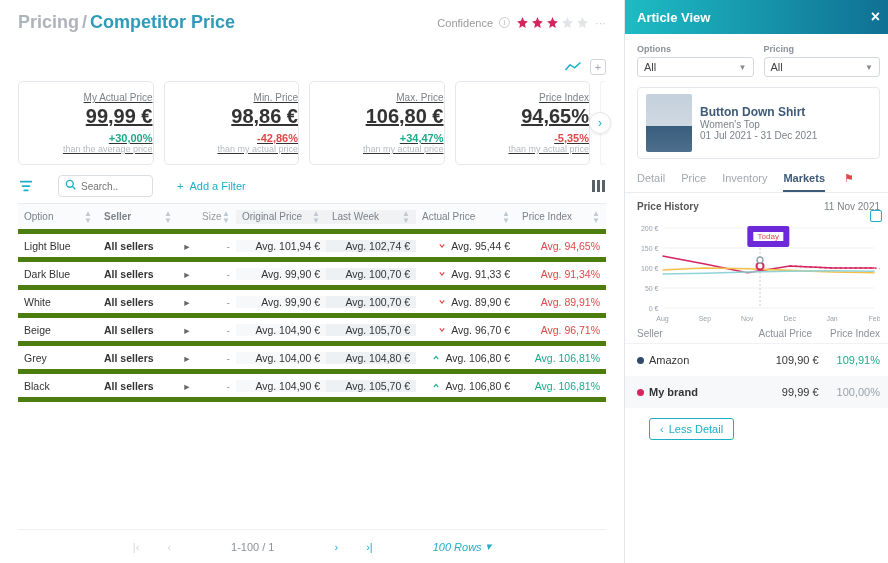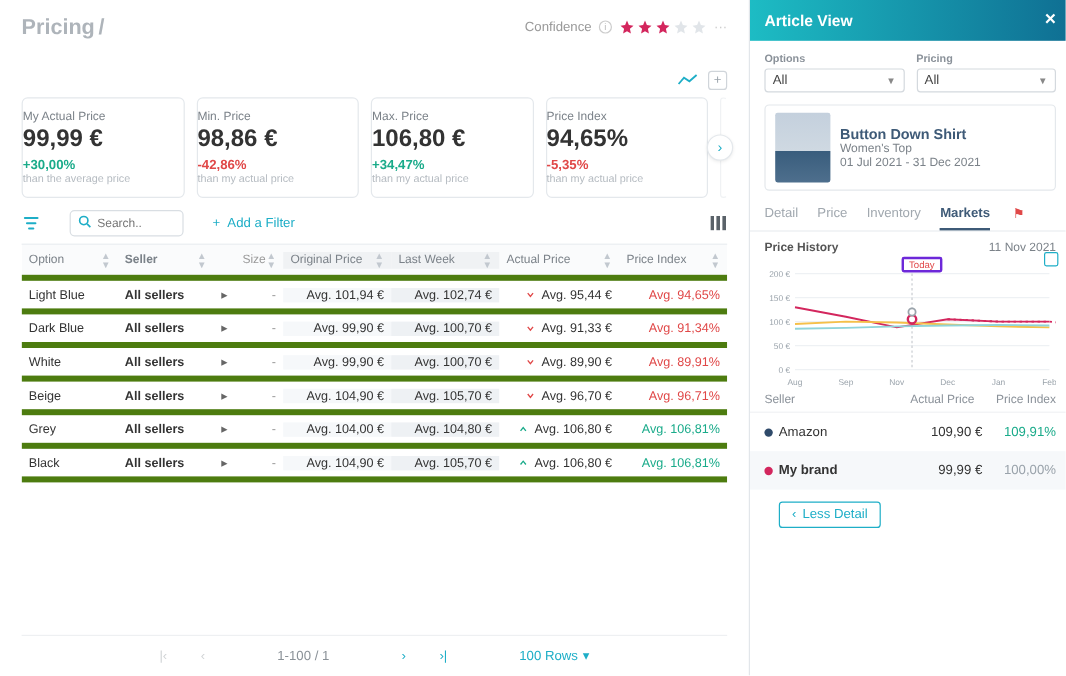--- a/index.html
+++ b/index.html
@@ -13,21 +13,21 @@
   .stars { display: flex; gap: 2px; align-items: center; }
   .star { width: 13px; height: 13px; }
   .star svg { width: 100%; height: 100%; display: block; }
   .grow { flex: 1; }
   .row { display: flex; align-items: center; }
   .hdrrow { justify-content: space-between; margin-bottom: 26px; }
   .chartrow { justify-content: flex-end; gap: 8px; margin-bottom: 6px; }
   .ic-chart { color: #1eaec7; width: 18px; height: 12px; }
   .ic-plus { width: 16px; height: 16px; border: 1px solid #d0d5da; border-radius: 3px; display: flex; align-items: center; justify-content: center; color: #9aa3ab; font-size: 11px; cursor: pointer; }
   .cards { display: flex; gap: 10px; position: relative; margin-bottom: 10px; }
-  .card { flex: 1; border: 1px solid #e4e8ec; border-radius: 5px; padding: 10px 0 10px 0; text-align: left; min-width: 0; }
+  .card { flex: 1; border: 1px solid #e4e8ec; border-radius: 5px; padding: 10px 0 10px 0; text-align: right; min-width: 0; text-decoration: underline; }
   .card.last { opacity: 0.55; border-right-color: transparent; }
   .c-title { font-size: 10px; color: #7b8289; margin-bottom: 2px; }
   .c-val { font-size: 20px; font-weight: 700; color: #333; margin-bottom: 4px; }
   .c-pct { font-size: 11px; font-weight: 600; }
   .pos { color: #1aab8a; }
   .neg { color: #e04848; }
   .c-sub { font-size: 9px; color: #b5bbc1; }
   .cards-nav { position: absolute; top: 50%; transform: translateY(-50%); right: -5px; width: 22px; height: 22px; border-radius: 50%; border: 1px solid #e4e8ec; background: #fff; display: flex; align-items: center; justify-content: center; color: #1eaec7; font-size: 12px; cursor: pointer; box-shadow: 0 1px 3px rgba(0,0,0,0.08);}
   .filters { display: flex; align-items: center; gap: 24px; margin-bottom: 6px; }
   .ic-btn { color: #1eaec7; width: 16px; height: 16px; display:flex; align-items:center; justify-content:center; cursor:pointer;}
@@ -48,21 +48,21 @@
   .c-or { width: 90px; text-align:right; background:#f6f8fa;}
   .c-lw { width: 90px; text-align:right; background:#eef1f4;}
   .c-ac { width: 100px; text-align:right; display:flex; align-items:center; justify-content:flex-end; gap:4px;}
   .c-pi { width: 90px; text-align:right; font-weight:500;}
   .arr { width:10px; height:10px;}
   .tblhd .c-or, .tblhd .c-lw { background:#f0f2f4;}
   .pager { display:flex; align-items:center; justify-content:center; gap:60px; padding:10px 0; font-size:11px; color:#8b9298; border-top:1px solid #eef0f2;}
   .pager .pg-nav { display:flex; gap:28px; align-items:center;}
   .pager .pg-nav span { cursor:pointer;}
   .pager .active { color:#1eaec7;}
-  .pager .rows { color:#1eaec7; display:flex; align-items:center; gap:4px; cursor:pointer;}
+  .pager .rows { color:#1eaec7; display:flex; align-items:center; gap:4px; cursor:pointer;font-style:italic;}
   
   .side-hd { background: linear-gradient(90deg,#1dbcc4,#0f6f93); color:#fff; display:flex; align-items:center; justify-content:space-between; padding:8px 12px; font-size:13px; font-weight:600;}
   .side-hd .close { cursor:pointer; font-size:16px;}
   .filters2 { display:flex; gap:10px; padding:10px 12px 6px 12px;}
   .sel-wrap { flex:1; display:flex; flex-direction:column; gap:3px;}
   .sel-wrap label { font-size:9px; color:#8a9199; font-weight:600;}
   .sel { border:1px solid #d4d9de; border-radius:3px; padding:3px 6px; font-size:11px; display:flex; justify-content:space-between; align-items:center; cursor:pointer; color:#444;}
   .product { margin:4px 12px 8px 12px; border:1px solid #e4e8ec; border-radius:4px; display:flex; gap:8px; padding:6px 8px; align-items:center;}
   .thumb { width:46px; height:58px; background: linear-gradient(180deg,#c4d0dd 0%,#cfd9e2 55%, #395d7d 55%, #4e6f8d 100%); border-radius:2px;}
   .pinfo { flex:1;}
@@ -71,39 +71,40 @@
   .p-date { font-size:10px; color:#7b8289;}
   .simbtn { margin:0 12px 8px 12px; background:#1fbfc9; color:#fff; border-radius:4px; text-align:center; padding:6px 0; font-size:11px; font-weight:600; cursor:pointer;}
   .tabs { display:flex; gap:16px; padding:0 12px; border-bottom:1px solid #e9edf0; font-size:11px;}
   .tab { padding:5px 0; color:#a1a8af; cursor:pointer; border-bottom:2px solid transparent;}
   .tab.active { color:#3e5a77; font-weight:600; border-bottom-color:#3e5a77;}
   .tab.flag { color:#e04848; padding-left:3px;}
   .hist-hd { display:flex; justify-content:space-between; padding:8px 12px 2px 12px; font-size:10px; color:#7b8289;}
   .hist-hd .title { font-weight:600; color:#555;}
   .chart { position:relative; margin:0 12px; height:110px;}
   .expand-ic { position:absolute; right:-2px; top:-4px; width:12px; height:12px; border:1px solid #1eaec7; border-radius:2px; cursor:pointer;}
-  .today-lbl { position:absolute; top:0; left:54%; transform:translateX(-50%); background:#fff; border:2px solid #6d28d9; color:#e04848; font-size:8px; padding:0 4px; border-radius:2px;}
+  .today-lbl { position:absolute; top:12px; left:54%; transform:translateX(-50%); background:#fff; border:6px solid #6d28d9; color:#e04848; font-size:8px; padding:0 4px; border-radius:2px;}
   svg.plot { width:100%; height:100%;}
   .srow { display:flex; justify-content:space-between; padding:4px 12px; font-size:10px; color:#8a9199; border-bottom:1px solid #f0f2f4;}
   .srow.head { font-weight:500;}
   .dot { width:7px;height:7px;border-radius:50%; display:inline-block; margin-right:5px;}
   .sellrow { display:flex; align-items:center; justify-content:space-between; padding:10px 12px; font-size:11px;}
   .sellrow.alt { background:#f6f8fa;}
   .sellrow .nm { display:flex; align-items:center;}
   .sellrow .vals { display:flex; gap:18px;}
   .less { margin:10px 12px; border:1px solid #1eaec7; color:#1eaec7; border-radius:3px; padding:4px 10px; font-size:11px; display:inline-flex; align-items:center; gap:5px; cursor:pointer; align-self:flex-start;}
 </style>
 </head>
 <body>
 
 <div class="main">
   <div class="row hdrrow">
     <div class="crumb">
       <span class="bc1">Pricing</span>
         <span class="bc1">/</span>
+      <span class="bc2">Competitor Price</span>
     </div>
     <div class="conf">
       <span>Confidence</span>
       <span style="width:11px;height:11px;border:1px solid #ccc;border-radius:50%;display:inline-flex;align-items:center;justify-content:center;font-size:8px;color:#bbb;">i</span>
       <span class="stars" id="stars">
           <span class="star">
             <svg viewBox="0 0 24 24">
               <path fill="#d3265d" d="M12 2l2.9 6.9L22 10l-5.5 4.8L18 22l-6-3.6L6 22l1.5-7.2L2 10l7.1-1.1z"></path>
             </svg>
           </span>

